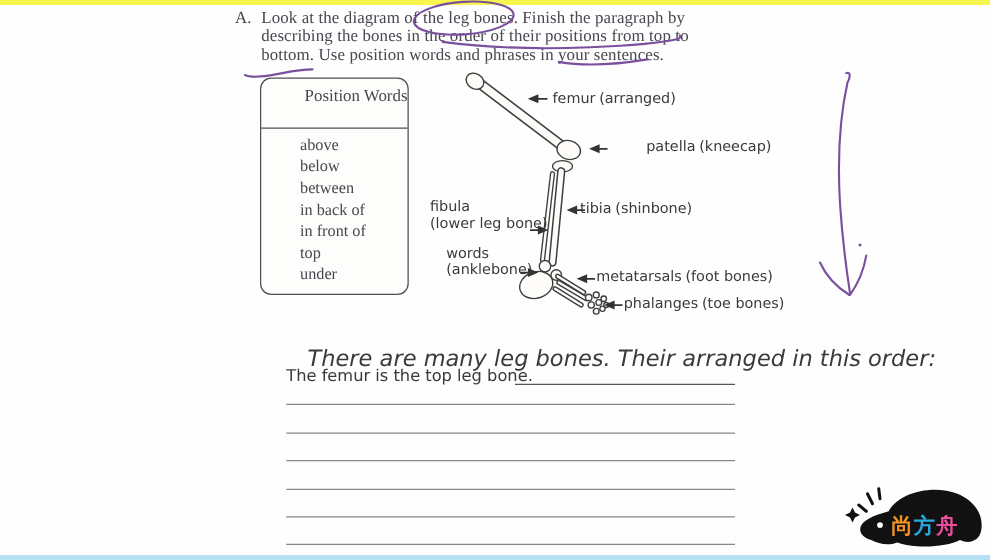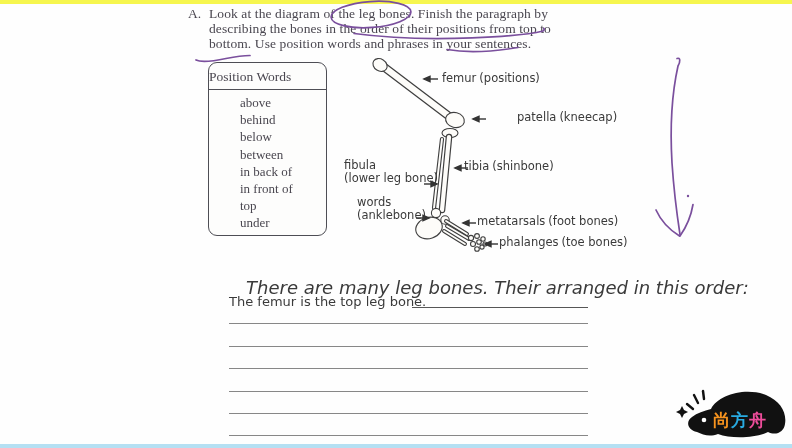--- a/index.html
+++ b/index.html
@@ -11,21 +11,21 @@
 
   
   #instructions{position:absolute;left:188px;top:7px;display:flex;color:#4a4750;
                 font-size:13.5px;line-height:14.8px;letter-spacing:.1px;}
   #instructions .marker{width:21px;flex:0 0 21px;}
   #instructions .lines div{white-space:nowrap;}
 
   
   #position-words{position:absolute;left:208px;top:62px;width:117px;height:172px;
                   border:1.3px solid #4e4e55;border-radius:9px;color:#4a4750;background:#fdfdfc;}
-  #position-words .pw-title{text-align:left;font-size:13.5px;padding-top:6px;padding-bottom:4px;
+  #position-words .pw-title{text-align:right;font-size:13.5px;padding-top:6px;padding-bottom:17px;
                   border-bottom:1.2px solid #4e4e55;}
   #position-words .pw-list{padding:4px 0 0 31px;font-size:13px;line-height:17.2px;}
 
   
   .comic{font-family:"DejaVu Sans", sans-serif;color:#3a3a3a;}
   .bone-label{position:absolute;font-size:11.5px;line-height:12.5px;white-space:nowrap;}
   .bone-label .bname{font-weight:normal;}
   .bone-label .bparen{margin-left:3px;font-weight:normal;}
 
   #diagram-svg{position:absolute;left:340px;top:55px;}
@@ -54,21 +54,20 @@
       <div>Look at the diagram of the leg bones. Finish the paragraph by</div>
       <div>describing the bones in the order of their positions from top to</div>
       <div>bottom. Use position words and phrases in your sentences.</div>
     </div>
   </div>
 
   <div id="position-words">
     <div class="pw-title">Position Words</div>
     <div class="pw-list">
       <div>above</div>
-      <div>behind</div>
       <div>below</div>
       <div>between</div>
       <div>in back of</div>
       <div>in front of</div>
       <div>top</div>
       <div>under</div>
     </div>
   </div>
 
   <svg id="diagram-svg" width="270" height="205" viewBox="0 0 270 205">
@@ -126,21 +125,21 @@
       <line x1="76" y1="163" x2="86" y2="163"></line>
         <path d="M 89,163 l -6,-2.6 l 0,5.2 z"></path>
       <line x1="136" y1="168" x2="126" y2="168"></line>
         <path d="M 123,168 l 6,-2.6 l 0,5.2 z"></path>
       <line x1="158" y1="189" x2="148" y2="189"></line>
         <path d="M 145,189 l 6,-2.6 l 0,5.2 z"></path>
     </g>
   </svg>
 
   <div class="bone-label comic" style="left:442px;top:72px;">
-    <span class="bname">femur</span><span class="bparen">(positions)</span>
+    <span class="bname">femur</span><span class="bparen">(arranged)</span>
   </div>
   <div class="bone-label comic" style="left:489px;top:111px;margin-left:28px;">
     <span class="bname">patella</span><span class="bparen">(kneecap)</span>
   </div>
   <div class="bone-label comic" style="left:464px;top:160px;">
     <span class="bname">tibia</span><span class="bparen">(shinbone)</span>
   </div>
   <div class="bone-label comic" style="left:344px;top:159px;">
     <div class="bname">fibula</div>
     <div>(lower leg bone)</div>

